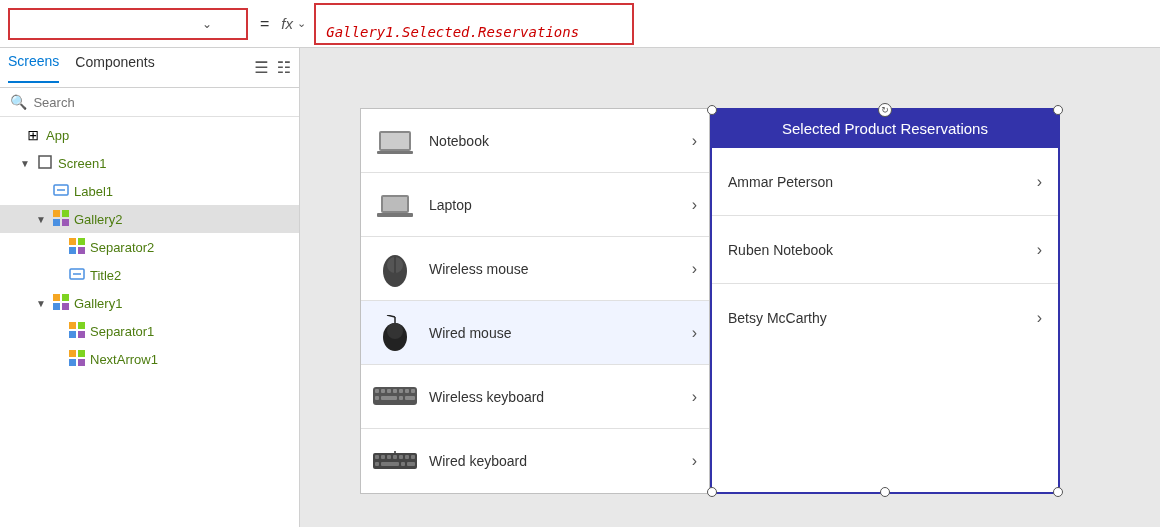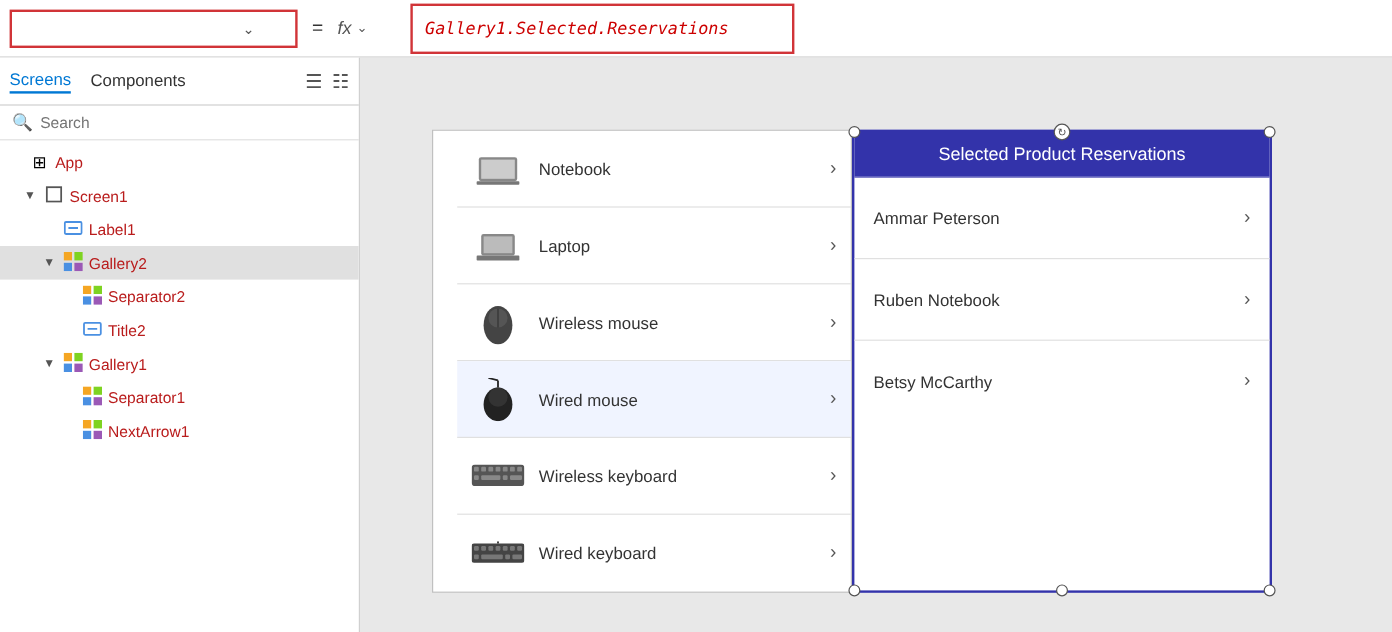--- a/index.html
+++ b/index.html
@@ -58,27 +58,26 @@
       font-style: italic;
       font-size: 15px;
       color: #555;
     }
     .fx-chevron {
       font-size: 11px;
       color: #555;
     }
     .formula-box {
       display: flex;
-      align-items: center;
+      align-items: flex-start;
       border: 2px solid #d13438;
       padding: 19px 10px;
       height: 32px;
       background: #fff;
       min-width: 320px;
-      margin-left: 28px;
     }
     .formula-text {
       font-family: 'Consolas', monospace;
       font-size: 14px;
       color: #c00;
       font-style: italic;
     }
 
     
     .main-layout {
@@ -99,21 +98,21 @@
       display: flex;
       align-items: center;
       border-bottom: 1px solid #d0d0d0;
       padding: 0 8px;
       height: 40px;
       gap: 16px;
     }
     .tab {
       font-size: 14px;
       color: #333;
-      padding-bottom: 2px;
+      padding-bottom: 12px;
       cursor: pointer;
     }
     .tab.active {
       border-bottom: 2px solid #0078d4;
       color: #0078d4;
       font-weight: 500;
     }
     .tab-icons {
       margin-left: auto;
       display: flex;
@@ -166,21 +165,21 @@
       font-size: 10px;
       color: #555;
     }
     .tree-icon {
       font-size: 14px;
       width: 18px;
       text-align: center;
     }
     .tree-label {
       font-size: 13px;
-      color: #b91c1c;
+      color: #4d7c0f;
     }
 
     
     .canvas-area {
       flex: 1;
       background: #e8e8e8;
       position: relative;
       overflow: hidden;
     }
 
@@ -191,21 +190,20 @@
       left: 60px;
       display: flex;
       gap: 0;
     }
 
     
     .gallery-left {
       width: 350px;
       background: #fff;
       border: 1px solid #c0c0c0;
-      padding-left: 20px;
     }
     .gallery-row {
       display: flex;
       align-items: center;
       height: 64px;
       padding: 0 12px;
       border-bottom: 1px solid #e0e0e0;
       gap: 12px;
       cursor: pointer;
     }

